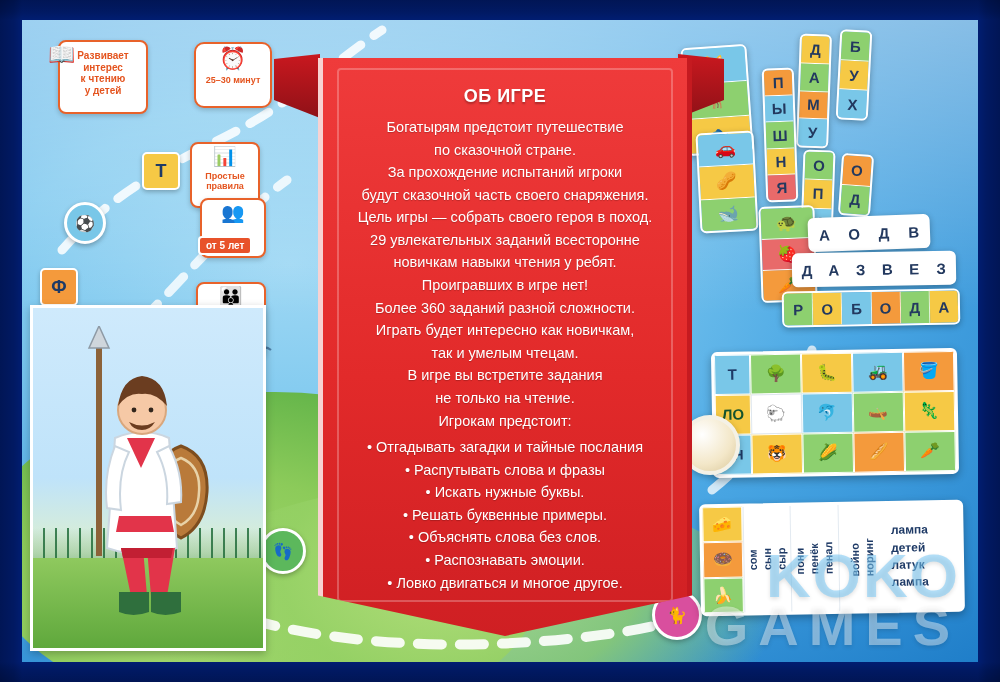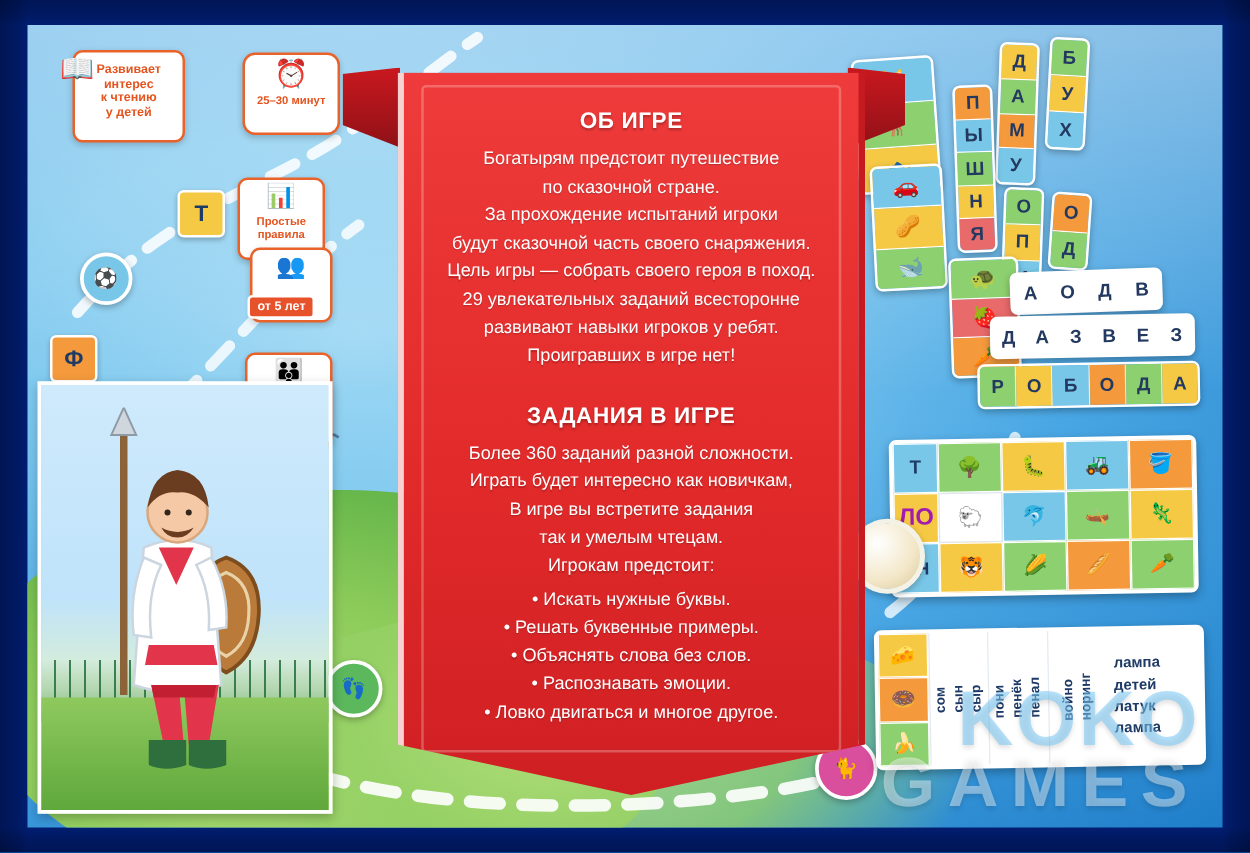--- a/index.html
+++ b/index.html
@@ -386,21 +386,21 @@
 
       <div style="position:absolute; left:34px; top:330px; width:240px; height:120px; background:#ffffff; border:3px solid #fff; border-radius:6px; box-shadow:0 3px 8px rgba(0,0,0,.3); overflow:hidden; transform:rotate(-1deg);">
         <div style="display:flex; height:33.3%;">
           <div style="width:34px; background:#79c7e8; display:flex; align-items:center; justify-content:center; font-weight:bold; color:#1e3a66; font-size:15px; border:1px solid #fff;">Т</div>
           <div style="flex:1; background:#8dd06f; display:flex; align-items:center; justify-content:center; font-size:16px; border:1px solid #fff;">🌳</div>
           <div style="flex:1; background:#f6c945; display:flex; align-items:center; justify-content:center; font-size:16px; border:1px solid #fff;">🐛</div>
           <div style="flex:1; background:#79c7e8; display:flex; align-items:center; justify-content:center; font-size:16px; border:1px solid #fff;">🚜</div>
           <div style="flex:1; background:#f49a3c; display:flex; align-items:center; justify-content:center; font-size:16px; border:1px solid #fff;">🪣</div>
         </div>
         <div style="display:flex; height:33.3%;">
-          <div style="width:34px; background:#f6c945; display:flex; align-items:center; justify-content:center; font-weight:bold; color:#a21caf; font-size:19px; border:1px solid #fff;">ЛО</div>
+          <div style="width:34px; background:#f6c945; display:flex; align-items:center; justify-content:center; font-weight:bold; color:#14532d; font-size:15px; border:1px solid #fff;">ЛО</div>
           <div style="flex:1; background:#ffffff; display:flex; align-items:center; justify-content:center; font-size:16px; border:1px solid #dfe7ee;">🐑</div>
           <div style="flex:1; background:#79c7e8; display:flex; align-items:center; justify-content:center; font-size:16px; border:1px solid #fff;">🐬</div>
           <div style="flex:1; background:#8dd06f; display:flex; align-items:center; justify-content:center; font-size:16px; border:1px solid #fff;">🛶</div>
           <div style="flex:1; background:#f6c945; display:flex; align-items:center; justify-content:center; font-size:16px; border:1px solid #fff;">🦎</div>
         </div>
         <div style="display:flex; height:33.4%;">
           <div style="width:34px; background:#79c7e8; display:flex; align-items:center; justify-content:center; font-weight:bold; color:#1e3a66; font-size:14px; border:1px solid #fff;">ЕН</div>
           <div style="flex:1; background:#f6c945; display:flex; align-items:center; justify-content:center; font-size:16px; border:1px solid #fff;">🐯</div>
           <div style="flex:1; background:#8dd06f; display:flex; align-items:center; justify-content:center; font-size:16px; border:1px solid #fff;">🌽</div>
           <div style="flex:1; background:#f49a3c; display:flex; align-items:center; justify-content:center; font-size:16px; border:1px solid #fff;">🥖</div>
@@ -440,31 +440,33 @@
     <div class="tail-r"></div>
     <div class="banner">
       <div class="banner-inner">
         <h2>ОБ ИГРЕ</h2>
         <p>Богатырям предстоит путешествие</p>
         <p>по сказочной стране.</p>
         <p>За прохождение испытаний игроки</p>
         <p>будут сказочной часть своего снаряжения.</p>
         <p>Цель игры — собрать своего героя в поход.</p>
         <p>29 увлекательных заданий всесторонне</p>
-        <p>развивают навыки игроков у ребят.</p>
+        <p>новичкам навыки чтения у ребят.</p>
         <p>Проигравших в игре нет!</p>
 
-        <h2 class="second">ЗАДАНИЯ В ИГРЕ</h2>
         <p>Более 360 заданий разной сложности.</p>
         <p>Играть будет интересно как новичкам,</p>
+        <p>так и умелым чтецам.</p>
         <p>В игре вы встретите задания</p>
-        <p>так и умелым чтецам.</p>
+        <p>не только на чтение.</p>
         <p>Игрокам предстоит:</p>
 
         <div class="bullets">
+          <p>• Отгадывать загадки и тайные послания</p>
+          <p>• Распутывать слова и фразы</p>
           <p>• Искать нужные буквы.</p>
           <p>• Решать буквенные примеры.</p>
           <p>• Объяснять слова без слов.</p>
           <p>• Распознавать эмоции.</p>
           <p>• Ловко двигаться и многое другое.</p>
         </div>
       </div>
     </div>
 
     <div class="wm">

